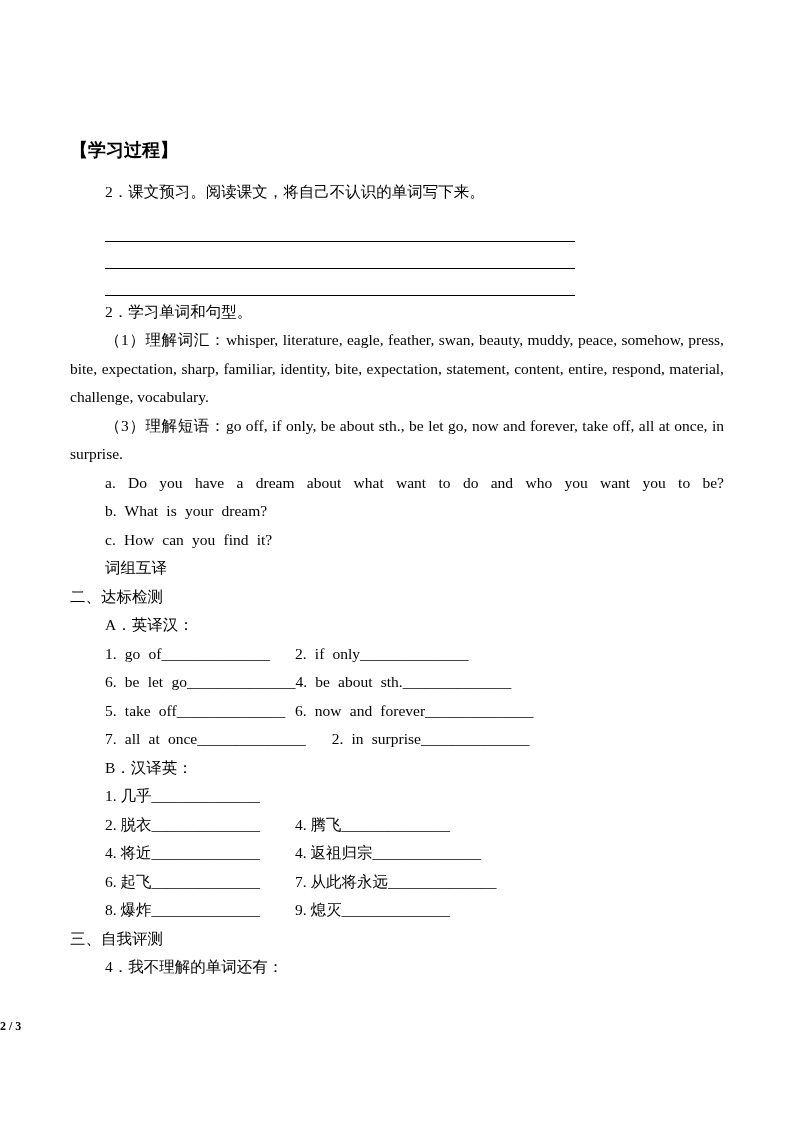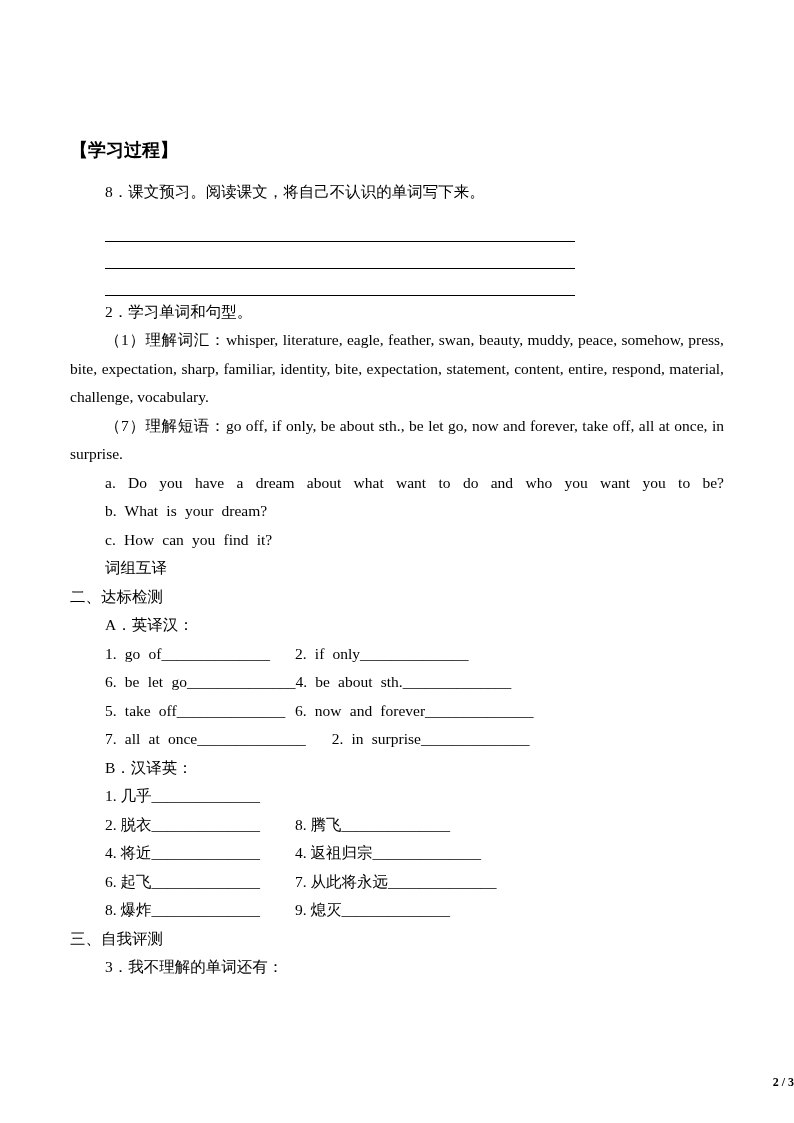--- a/index.html
+++ b/index.html
@@ -46,45 +46,45 @@
   .en { word-spacing: 0.28em; }
   .stretch {
     text-align: justify;
     text-align-last: justify;
   }
   .shift { margin-left: 26px; }
   .footer {
     position: absolute;
     left: 0;
     right: 0;
-    top: 1042px;
-    text-align: right;
+    top: 986px;
+    text-align: left;
     font-size: 12px;
     font-weight: 700;
   }
 </style>
 </head>
 <body>
 
 <div class="page">
 
   <div class="title">【学习过程】</div>
 
-  <div class="line indent">8．课文预习。阅读课文，将自己不认识的单词写下来。</div>
+  <div class="line indent">2．课文预习。阅读课文，将自己不认识的单词写下来。</div>
 
   <div class="blanks">
     <div class="blank-line"></div>
     <div class="blank-line"></div>
     <div class="blank-line"></div>
   </div>
 
   <div class="line indent">2．学习单词和句型。</div>
 
   <p class="para">（1）理解词汇：whisper, literature, eagle, feather, swan, beauty, muddy, peace, somehow, press, bite, expectation, sharp, familiar, identity, bite, expectation, statement, content, entire, respond, material, challenge, vocabulary.</p>
-  <p class="para">（7）理解短语：go off, if only, be about sth., be let go, now and forever, take off, all at once, in surprise.</p>
+  <p class="para">（3）理解短语：go off, if only, be about sth., be let go, now and forever, take off, all at once, in surprise.</p>
 
 
   <div class="line indent en stretch">a. Do you have a dream about what want to do and who you want you to be?</div>
   <div class="line indent en">b. What is your dream?</div>
   <div class="line indent en">c. How can you find it?</div>
 
   <div class="line indent">词组互译</div>
   <div class="line">二、达标检测</div>
 
   <div class="line indent">A．英译汉：</div>
@@ -101,30 +101,30 @@
   <div class="line indent row">
     <span class="cell en">7. all at once______________</span><span class="en shift">2. in surprise______________</span>
   </div>
 
   <div class="line indent">B．汉译英：</div>
 
   <div class="line indent row">
     <span class="cell">1. 几乎______________</span><span></span>
   </div>
   <div class="line indent row">
-    <span class="cell">2. 脱衣______________</span><span>8. 腾飞______________</span>
+    <span class="cell">2. 脱衣______________</span><span>4. 腾飞______________</span>
   </div>
   <div class="line indent row">
     <span class="cell">4. 将近______________</span><span>4. 返祖归宗______________</span>
   </div>
   <div class="line indent row">
     <span class="cell">6. 起飞______________</span><span>7. 从此将永远______________</span>
   </div>
   <div class="line indent row">
     <span class="cell">8. 爆炸______________</span><span>9. 熄灭______________</span>
   </div>
 
   <div class="line">三、自我评测</div>
-  <div class="line indent">3．我不理解的单词还有：</div>
+  <div class="line indent">4．我不理解的单词还有：</div>
 
   <div class="footer">2 / 3</div>
 
 </div>
 
 </body></html>

